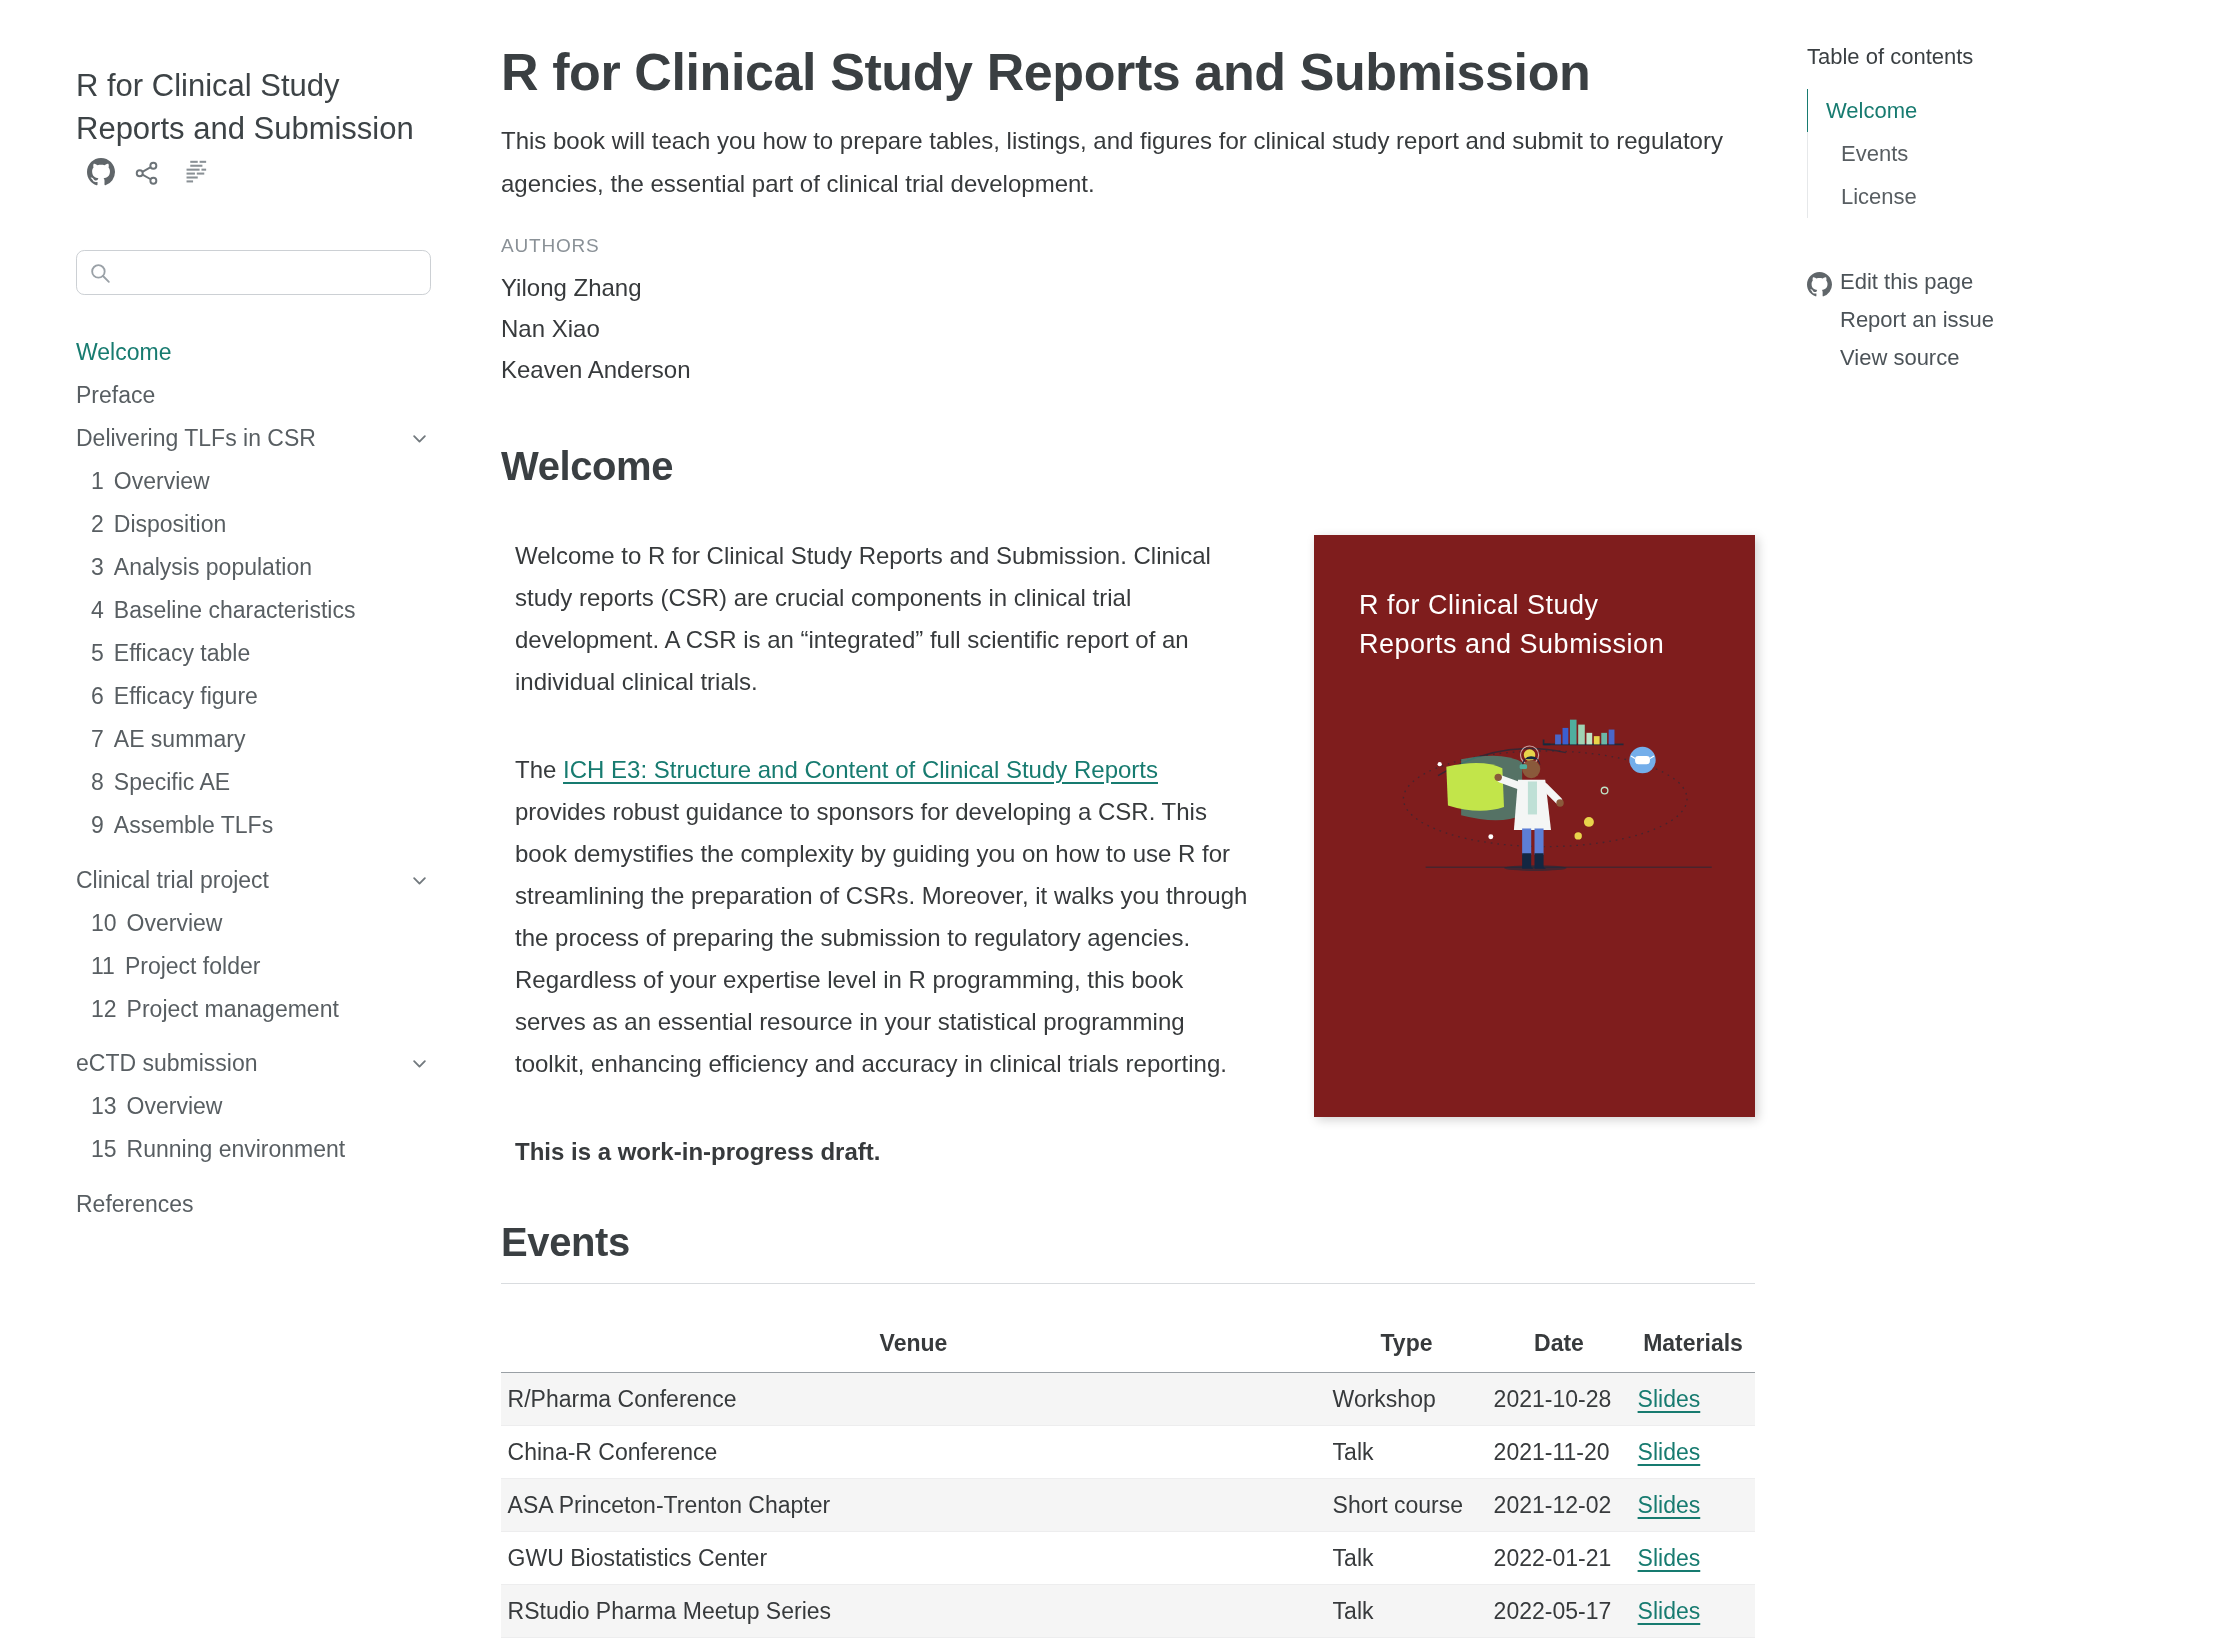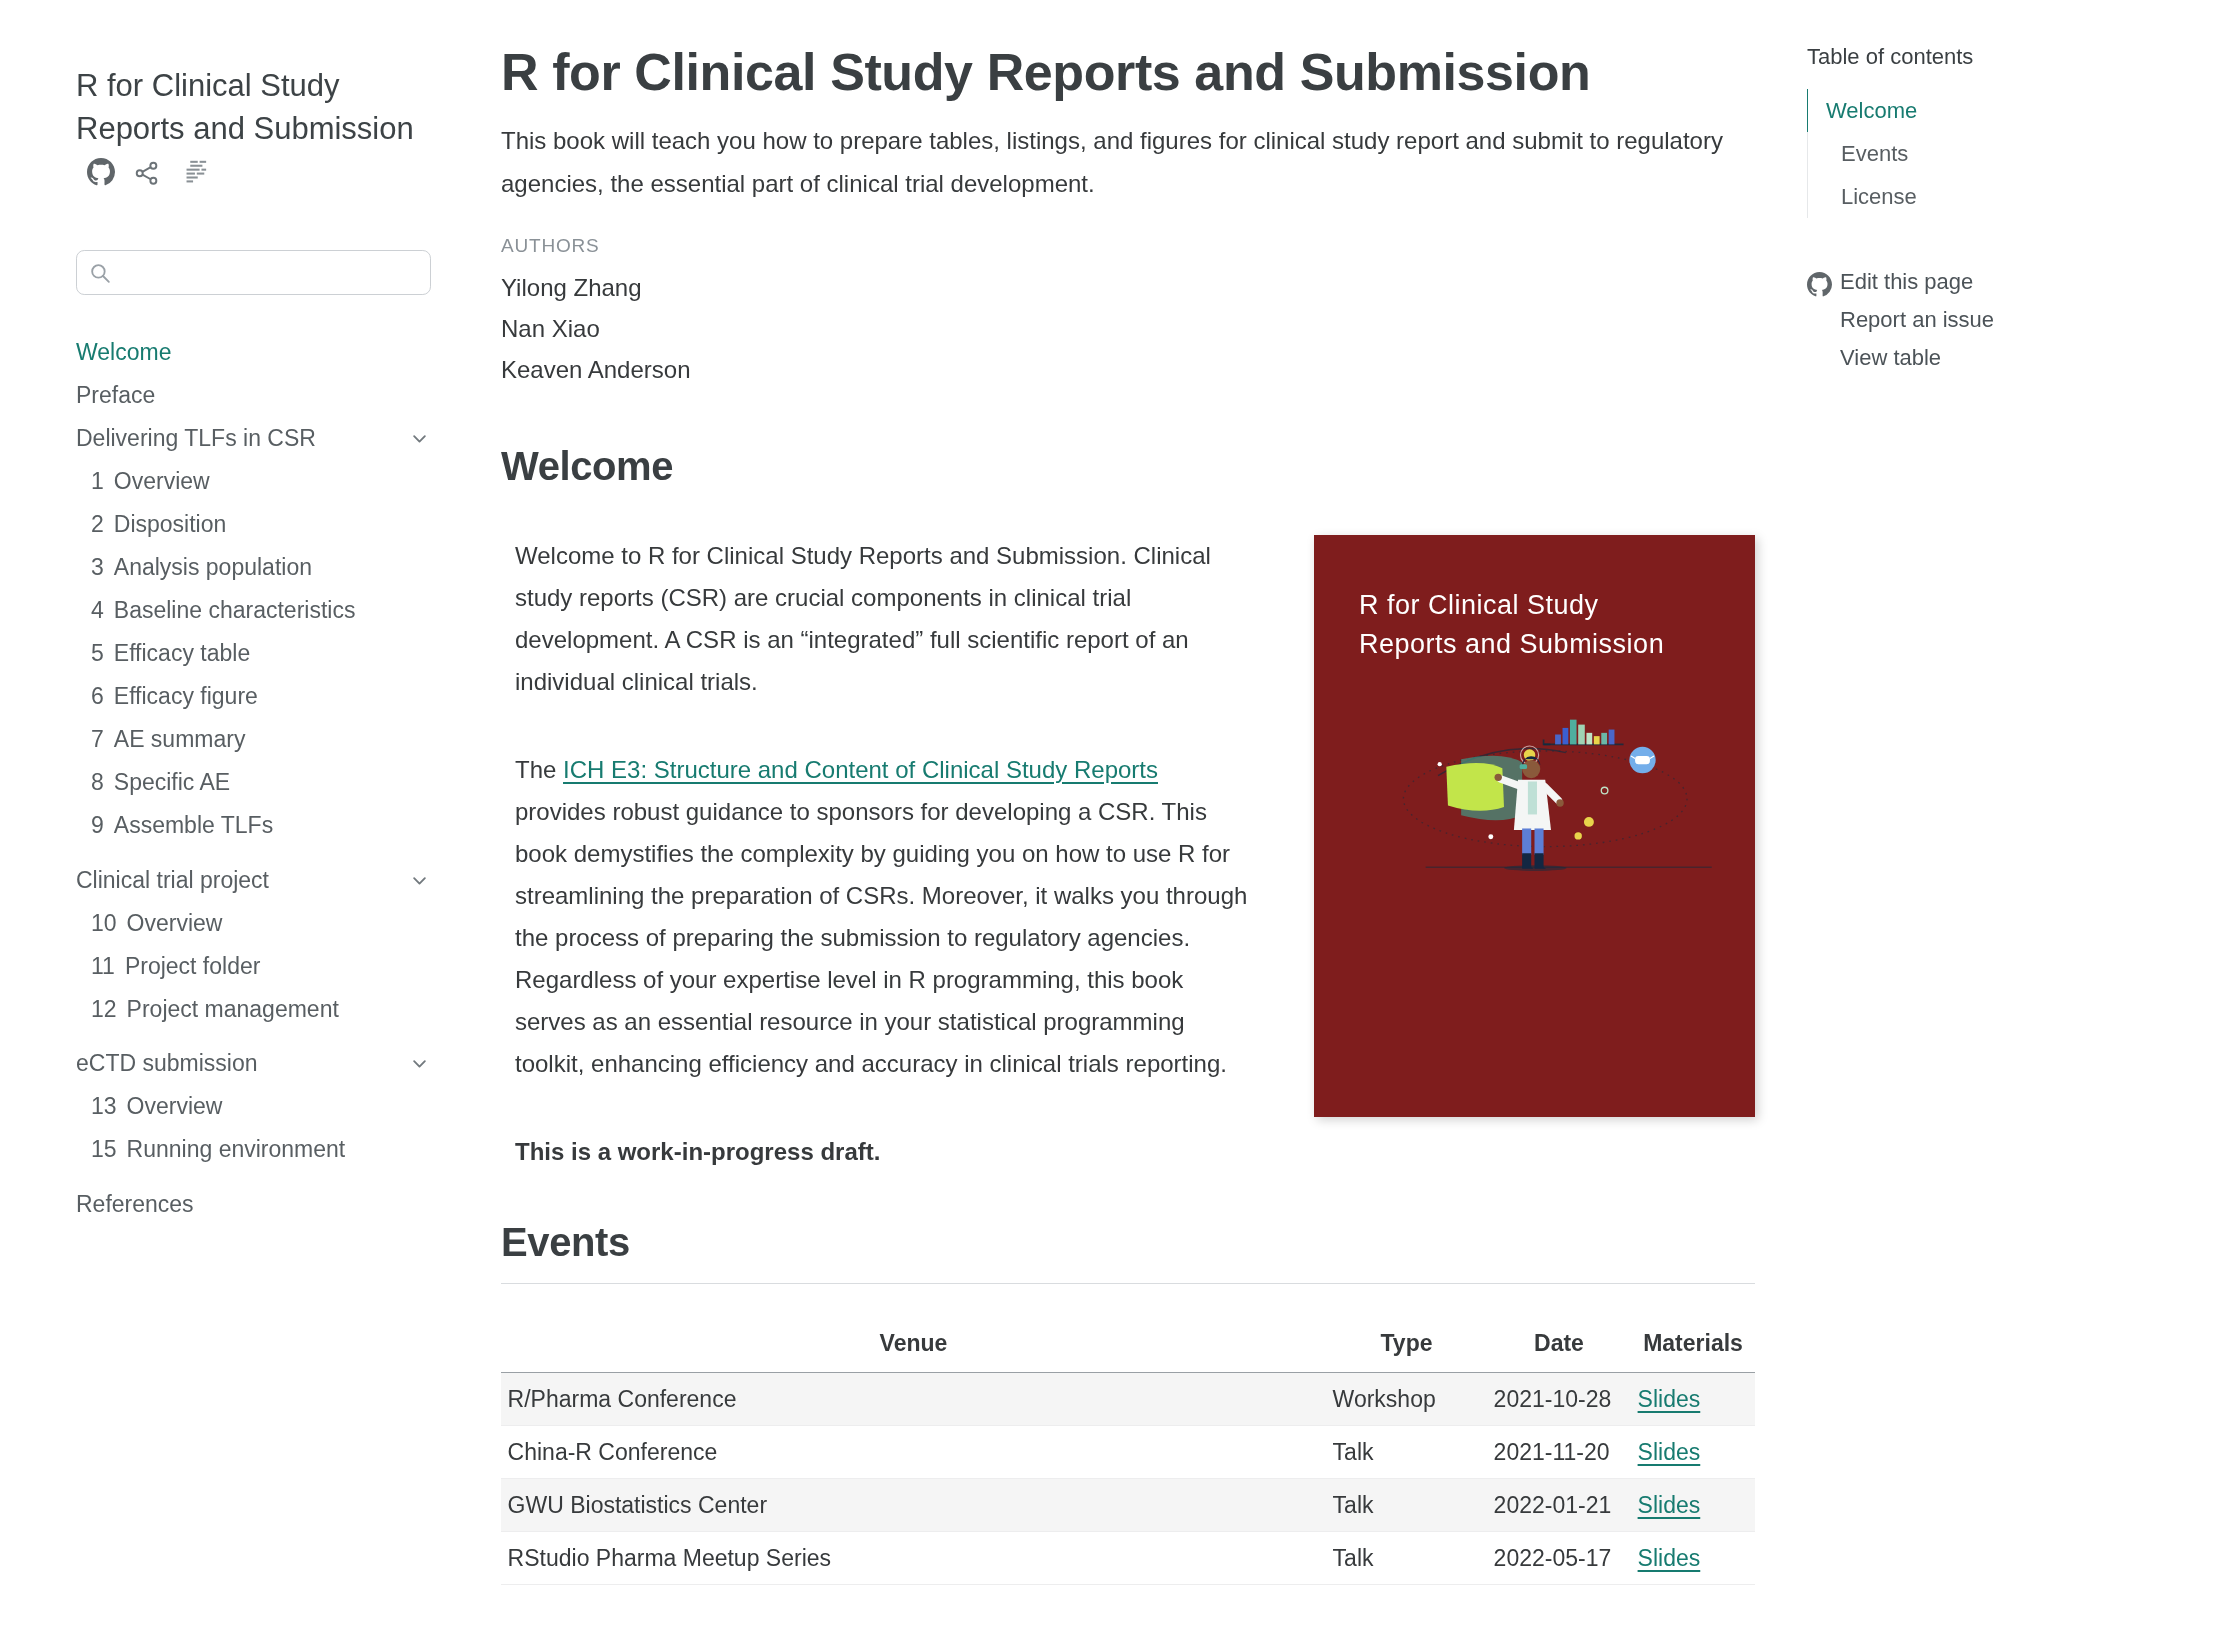--- a/index.html
+++ b/index.html
@@ -309,20 +309,26 @@
           <td>2021-10-28</td>
           <td><a href="#">Slides</a></td>
         </tr>
         <tr>
           <td>China-R Conference</td>
           <td>Talk</td>
           <td>2021-11-20</td>
           <td><a href="#">Slides</a></td>
         </tr>
         <tr>
+          <td>ASA Princeton-Trenton Chapter</td>
+          <td>Short course</td>
+          <td>2021-12-02</td>
+          <td><a href="#">Slides</a></td>
+        </tr>
+        <tr>
           <td>GWU Biostatistics Center</td>
           <td>Talk</td>
           <td>2022-01-21</td>
           <td><a href="#">Slides</a></td>
         </tr>
         <tr>
           <td>RStudio Pharma Meetup Series</td>
           <td>Talk</td>
           <td>2022-05-17</td>
           <td><a href="#">Slides</a></td>
@@ -344,19 +350,19 @@
           <svg width="25" height="25" viewBox="0 0 16 16">
               <path fill="#60666a" d="M8 0C3.58 0 0 3.58 0 8c0 3.54 2.29 6.53 5.47 7.59.4.07.55-.17.55-.38 0-.19-.01-.82-.01-1.49-2.01.37-2.53-.49-2.69-.94-.09-.23-.48-.94-.82-1.13-.28-.15-.68-.52-.01-.53.63-.01 1.08.58 1.23.82.72 1.21 1.87.87 2.33.66.07-.52.28-.87.51-1.07-1.78-.2-3.64-.89-3.64-3.95 0-.87.31-1.59.82-2.15-.08-.2-.36-1.02.08-2.12 0 0 .67-.21 2.2.82.64-.18 1.32-.27 2-.27s1.36.09 2 .27c1.53-1.04 2.2-.82 2.2-.82.44 1.1.16 1.92.08 2.12.51.56.82 1.27.82 2.15 0 3.07-1.87 3.75-3.65 3.95.29.25.54.73.54 1.48 0 1.07-.01 1.93-.01 2.2 0 .21.15.46.55.38A8.01 8.01 0 0 0 16 8c0-4.42-3.58-8-8-8z"></path>
             </svg>
         </span>
         <span>Edit this page</span>
       </div>
       <div class="tlink">
         <span>Report an issue</span>
       </div>
       <div class="tlink">
-        <span>View table</span>
+        <span>View source</span>
       </div>
     </div>
   </aside>
 
 </div>
 
 
 </body></html>

